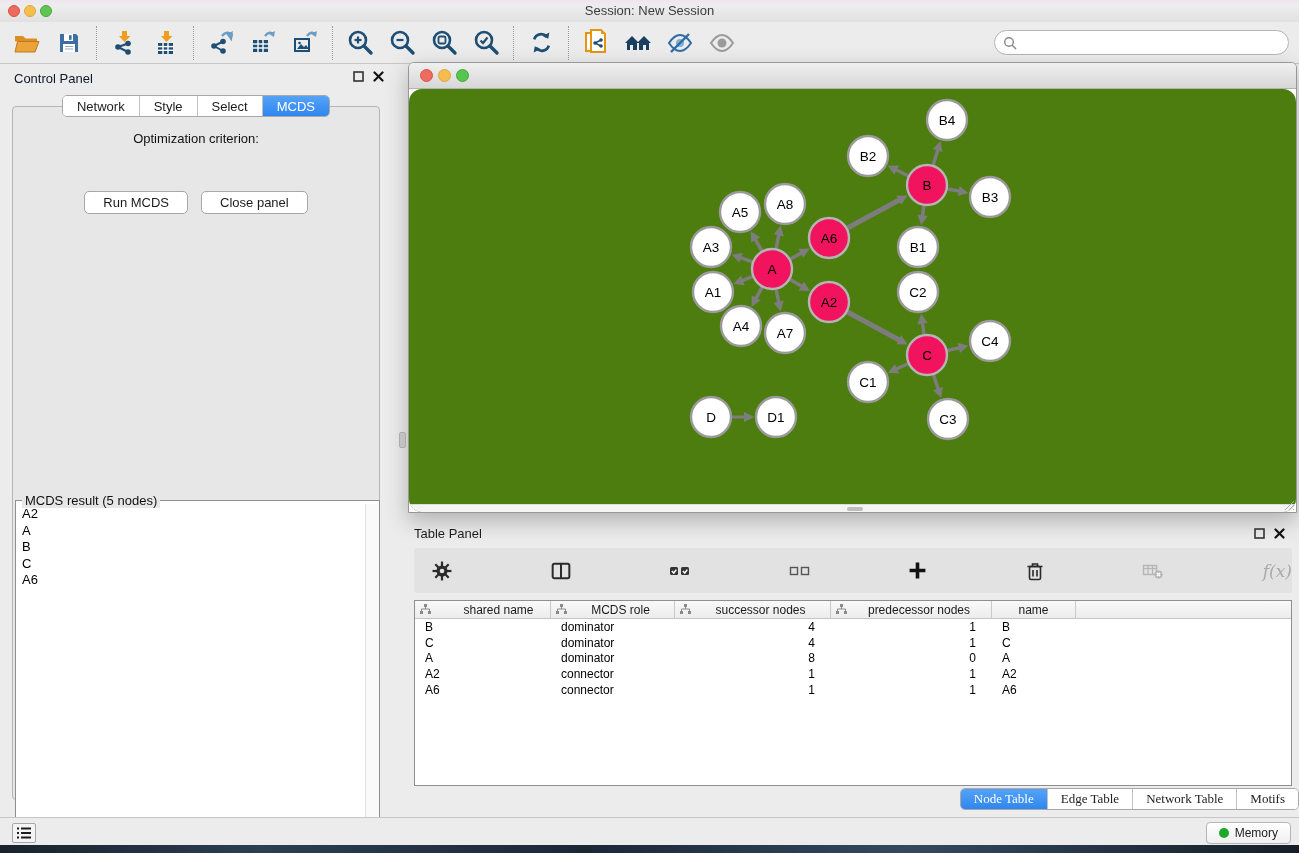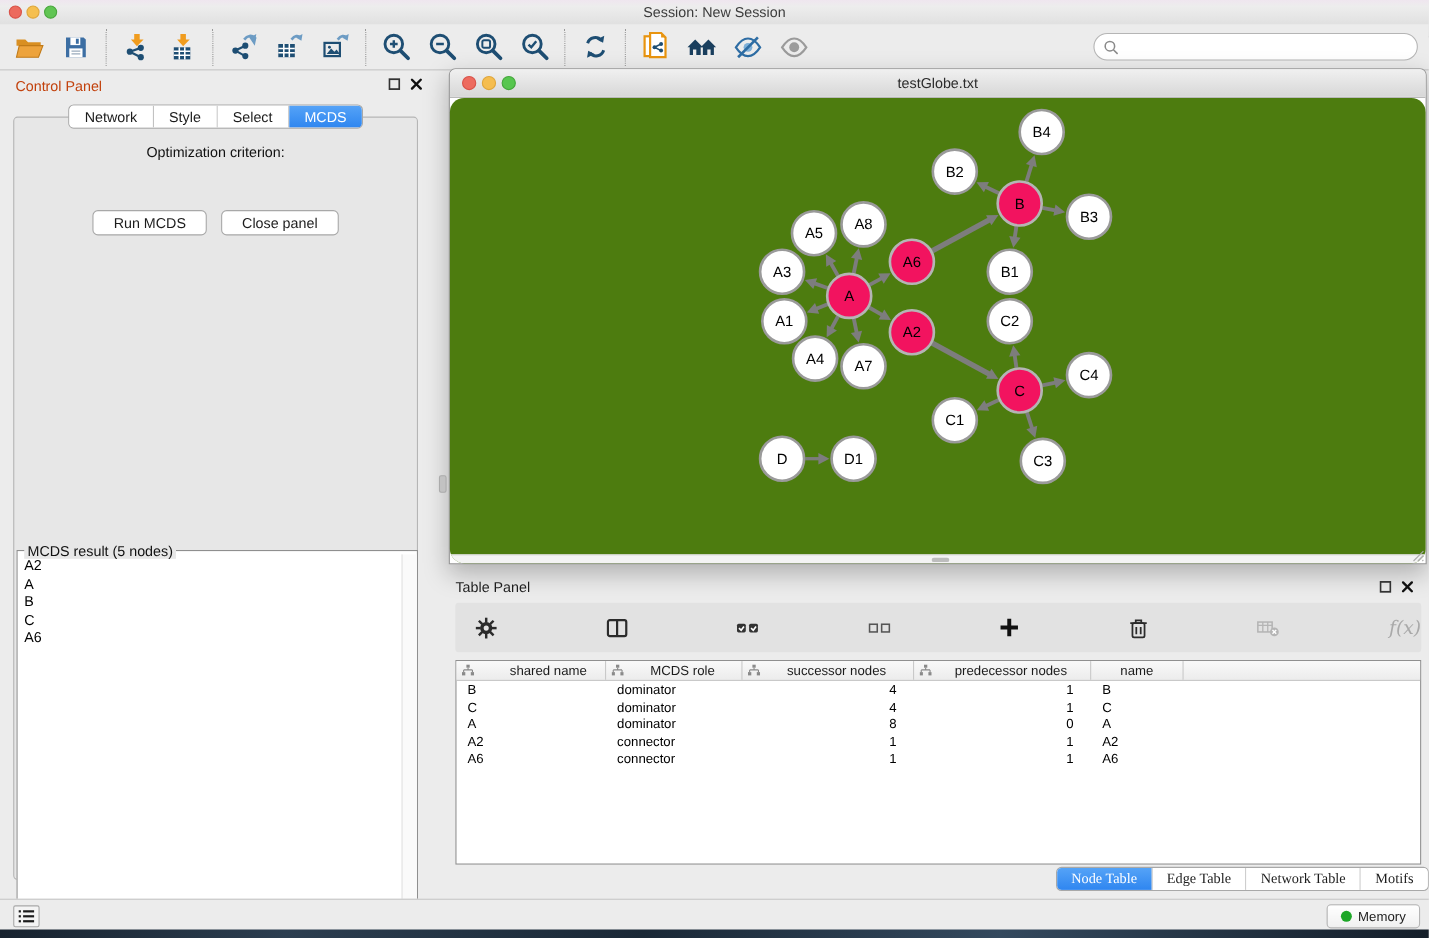--- a/index.html
+++ b/index.html
@@ -24,21 +24,21 @@
   .tb-group { display:flex; align-items:center; gap:12px; padding:0 12px; }
   .tb-sep { width:1px; height:34px; border-left:1px dotted #9a9a9a; }
   .tb-btn { width:30px; height:30px; display:flex; align-items:center; justify-content:center; cursor:default; }
   .search-wrap { position:absolute; right:10px; top:8px; width:295px; height:25px;
     background:#fff; border:1px solid #b5b5b5; border-radius:13px; display:flex; align-items:center; padding-left:8px; }
   .search-input { border:none; outline:none; flex:1; font-size:13px; background:transparent; padding-left:5px; }
 
   
   .control-panel { position:absolute; left:0; top:64px; width:392px; height:752px; }
   .cp-header { position:absolute; left:0; top:0; width:100%; height:28px; }
-  .cp-title { position:absolute; left:14px; top:7px; font-size:13px; color:#c2410c; }
+  .cp-title { position:absolute; left:14px; top:7px; font-size:13px; color:#0f172a; }
   .win-icons { position:absolute; right:8px; top:7px; display:flex; gap:9px; align-items:center; }
   .cp-tabs { position:absolute; left:0; top:31px; width:100%; display:flex; justify-content:center; z-index:3; }
   .seg-group { display:flex; border:1px solid #a8a8a8; border-radius:5px; overflow:hidden; background:#fff; height:22px; }
   .seg { padding:2px 14px; font-size:13px; color:#1c1c1c; background:#fff; border-right:1px solid #c2c2c2;
     display:flex; align-items:center; }
   .seg:last-child { border-right:none; }
   .seg.active { background:linear-gradient(#55a3f7,#2f86f0); color:#fff; }
   .cp-inner { position:absolute; left:12px; top:42px; width:368px; height:694px;
     background:#e7e7e7; border:1px solid #b5b5b5; border-radius:4px; }
   .opt-label { position:absolute; left:0; width:100%; top:24px; text-align:center; font-size:13px; color:#111; }
@@ -340,21 +340,20 @@
         <div class="result-scroll"></div>
       </div>
     </div>
   </div>
 
   <div class="net-window">
     <div class="net-titlebar">
       <span class="nl-dot nl-red"></span>
       <span class="nl-dot nl-yel"></span>
       <span class="nl-dot nl-grn"></span>
-      <div class="net-title">testGlobe.txt</div>
     </div>
     <div class="net-canvas">
       <svg id="graph-svg" width="887" height="417">
           <line x1="352.7197701091396" y1="161.6883405069049" x2="345.68604270122916" y2="149.15951356156444" stroke="#7d7d7d" stroke-width="3.5"></line>
           <polygon points="341.769764647568,142.1836432784806 351.19942789864893,148.3579003974557 342.1307965306399,153.4490618672151" fill="#7d7d7d"></polygon>
           <line x1="367.11843883790186" y1="159.4078058104907" x2="370.1165159458545" y2="144.4174202707276" stroke="#7d7d7d" stroke-width="3.5"></line>
           <polygon points="371.68544502695994,136.57277486520024 374.8233031891709,147.398385524828 364.6252641619853,145.35877771939087" fill="#7d7d7d"></polygon>
           <line x1="343.2454960056743" y1="172.8754247889317" x2="330.2207199918939" y2="168.17796458724044" stroke="#7d7d7d" stroke-width="3.5"></line>
           <polygon points="322.69519466072217,165.46384069730965 333.8662818531418,163.96490409446153 330.33792079623174,173.74808702498473" fill="#7d7d7d"></polygon>
           <line x1="343.43413196354555" y1="187.62737228539748" x2="331.9512400520778" y2="192.1037538780036" stroke="#7d7d7d" stroke-width="3.5"></line>

